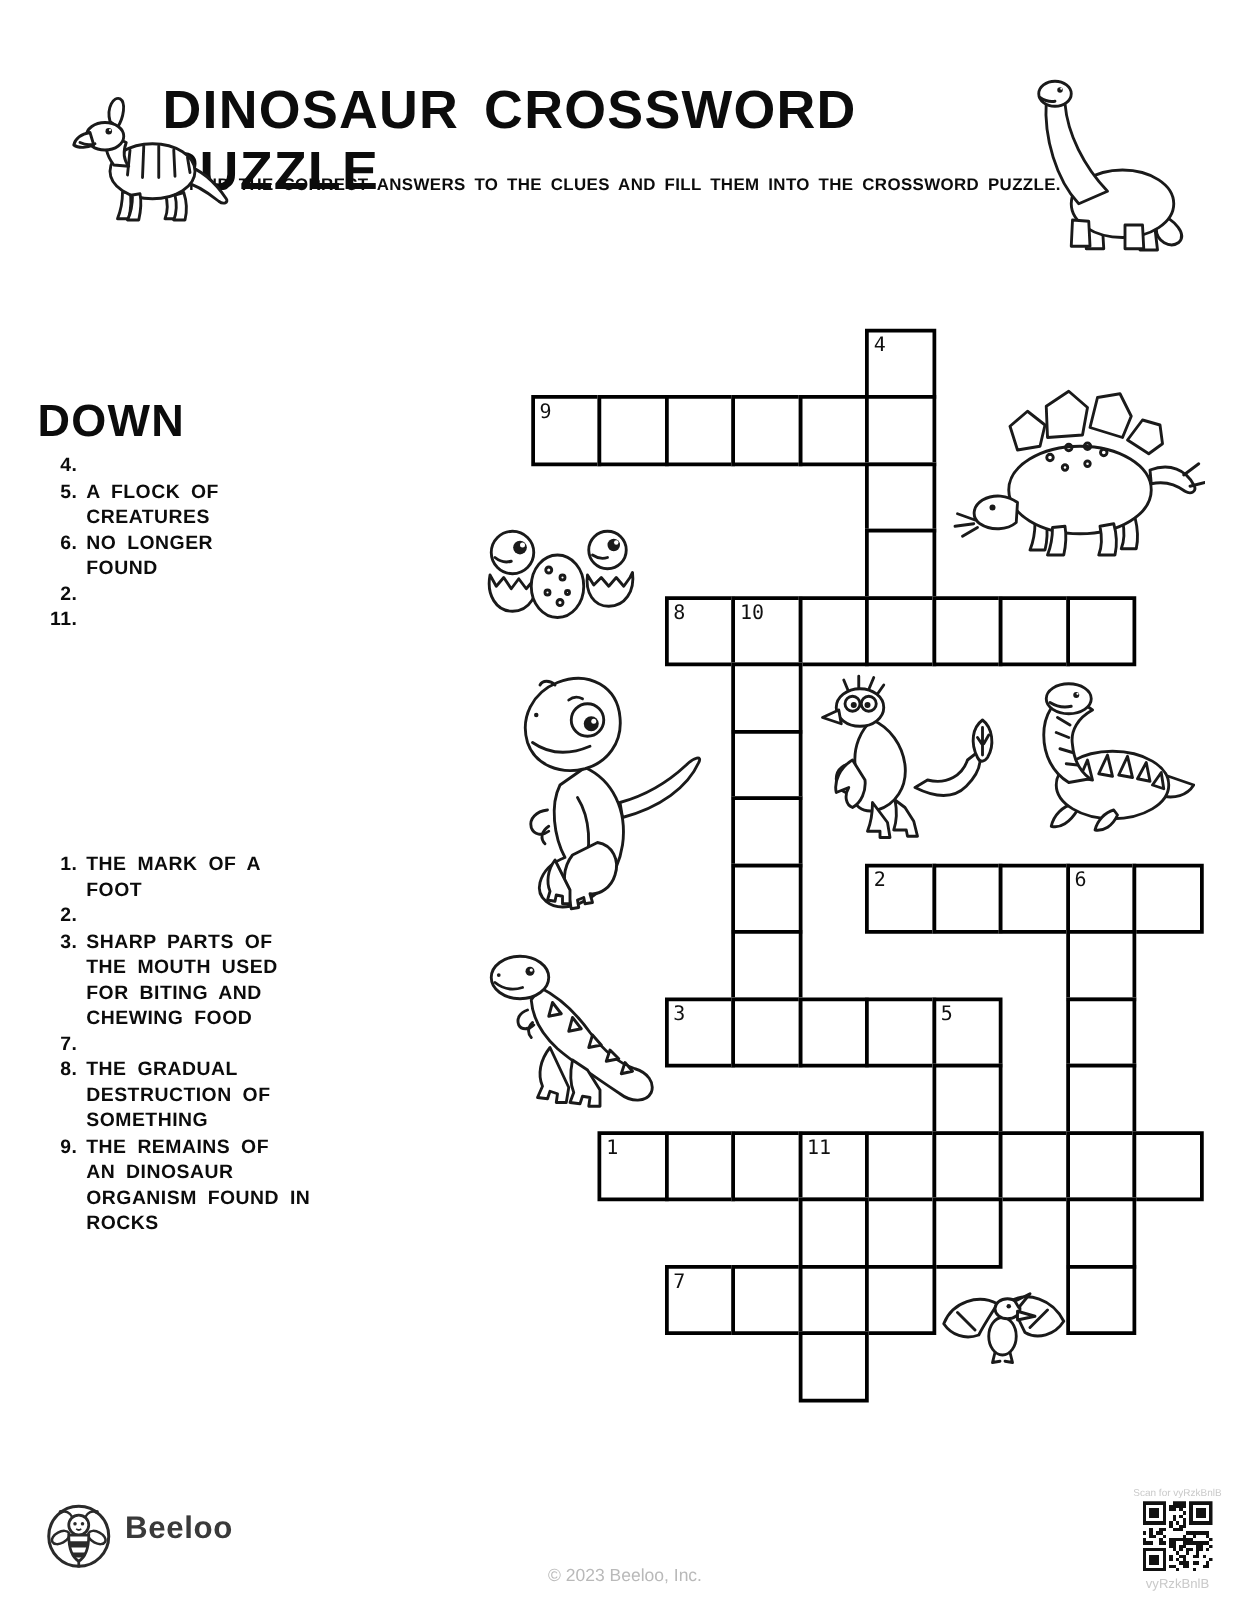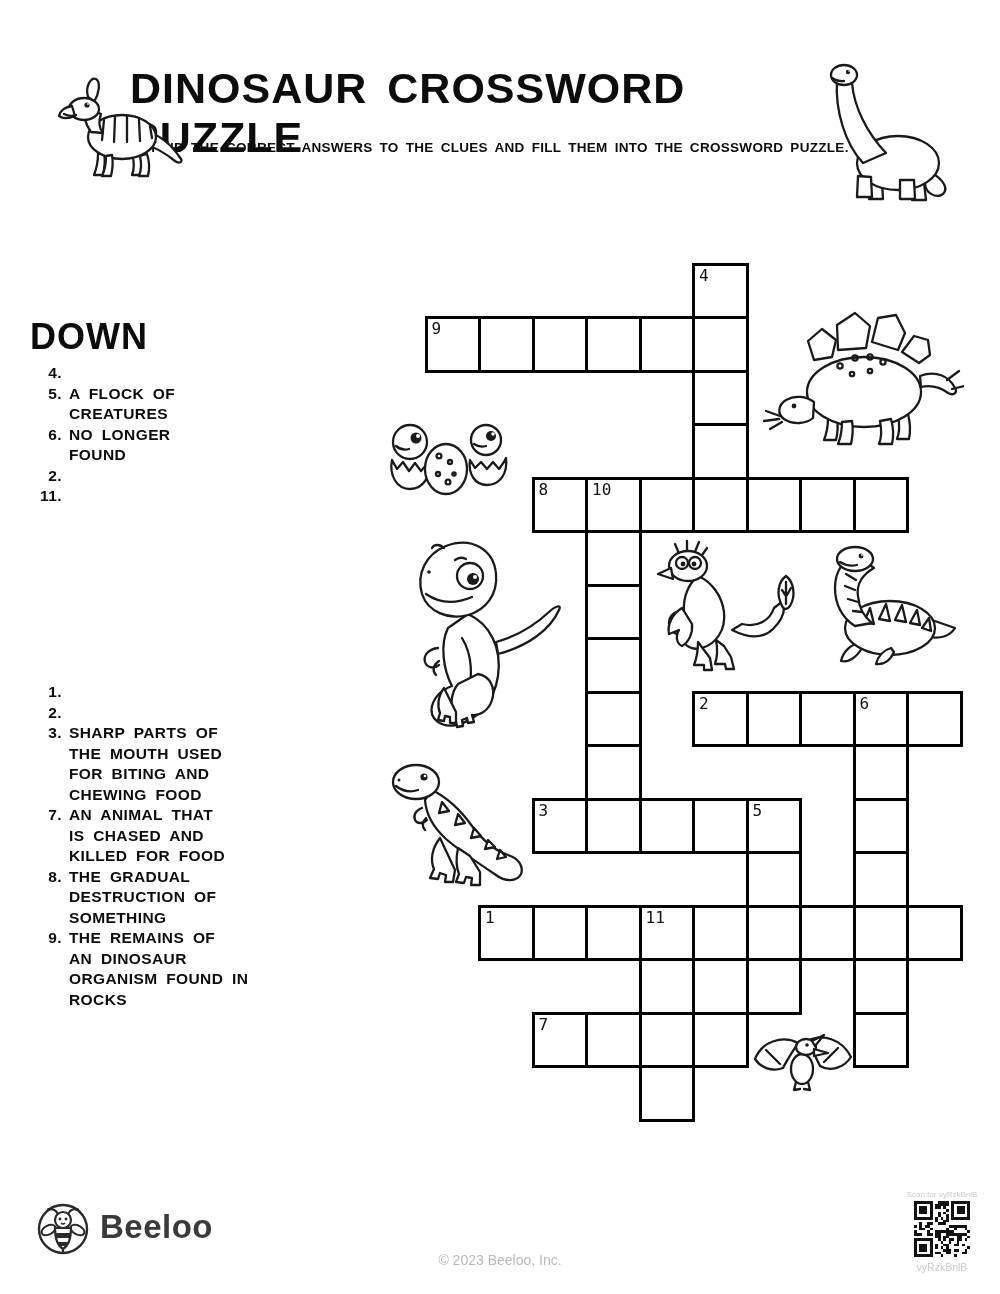--- a/index.html
+++ b/index.html
@@ -36,21 +36,21 @@
   .cell-label{
     position:absolute;top:0px;left:4px;
     font-family:"DejaVu Sans Mono",monospace;font-size:16px;font-weight:500;color:#111;
   }
   
   .dino svg{display:block;}
   .ink{stroke:#1a1a1a;stroke-width:2.3;fill:#fff;stroke-linecap:round;stroke-linejoin:round;}
   .ink-n{stroke:#1a1a1a;stroke-width:2.3;fill:none;stroke-linecap:round;stroke-linejoin:round;}
   .ink-f{fill:#1a1a1a;stroke:none;}
   
-  .brand-name{left:100px;top:1208px;font-size:33px;font-weight:700;color:#3a3a3a;letter-spacing:.5px;}
+  .brand-name{left:100px;top:1208px;font-size:25px;font-weight:700;color:#3a3a3a;letter-spacing:.5px;}
   .copyright{left:0;top:1252px;width:1000px;text-align:center;font-size:14px;color:#b9b9b9;}
   .qr-caption{left:894px;top:1190px;width:96px;text-align:center;font-size:8px;color:#c9c9c9;}
   .qr-label{left:894px;top:1261px;width:96px;text-align:center;font-size:10.5px;color:#c9c9c9;}
 </style>
 </head>
 <body>
 
 <div class="abs title">DINOSAUR CROSSWORD PUZZLE</div>
 <div class="abs subtitle">FIND THE CORRECT ANSWERS TO THE CLUES AND FILL THEM INTO THE CROSSWORD PUZZLE.</div>
 
@@ -240,36 +240,35 @@
       <div class="clue">
         <span class="clue-num">11.</span>
       </div>
     </div>
 </div>
 
 <div class="abs clue-section" style="top:682px">
   <div id="across-list">
       <div class="clue">
         <span class="clue-num">1.</span>
+        <span class="clue-text">THE MARK OF A
+FOOT</span>
       </div>
       <div class="clue">
         <span class="clue-num">2.</span>
       </div>
       <div class="clue">
         <span class="clue-num">3.</span>
         <span class="clue-text">SHARP PARTS OF
 THE MOUTH USED
 FOR BITING AND
 CHEWING FOOD</span>
       </div>
       <div class="clue">
         <span class="clue-num">7.</span>
-        <span class="clue-text">AN ANIMAL THAT
-IS CHASED AND
-KILLED FOR FOOD</span>
       </div>
       <div class="clue">
         <span class="clue-num">8.</span>
         <span class="clue-text">THE GRADUAL
 DESTRUCTION OF
 SOMETHING</span>
       </div>
       <div class="clue">
         <span class="clue-num">9.</span>
         <span class="clue-text">THE REMAINS OF

